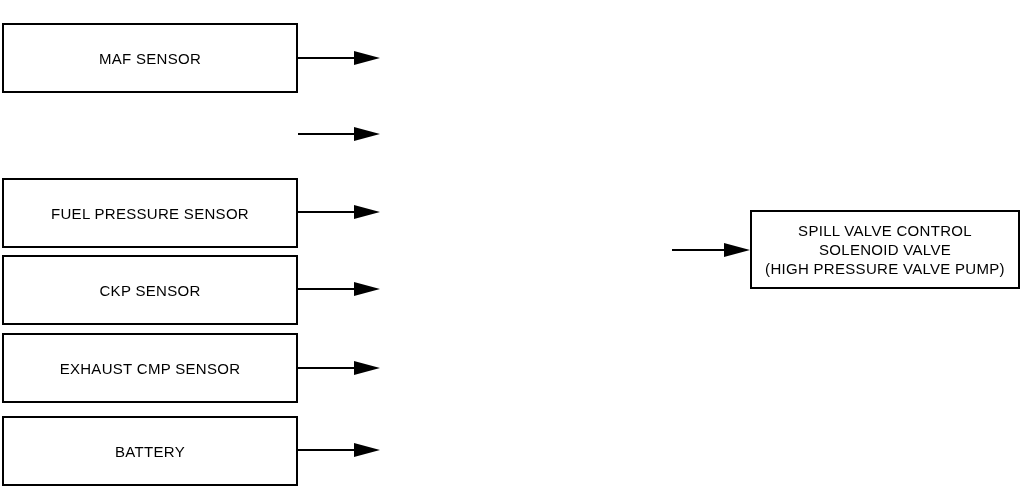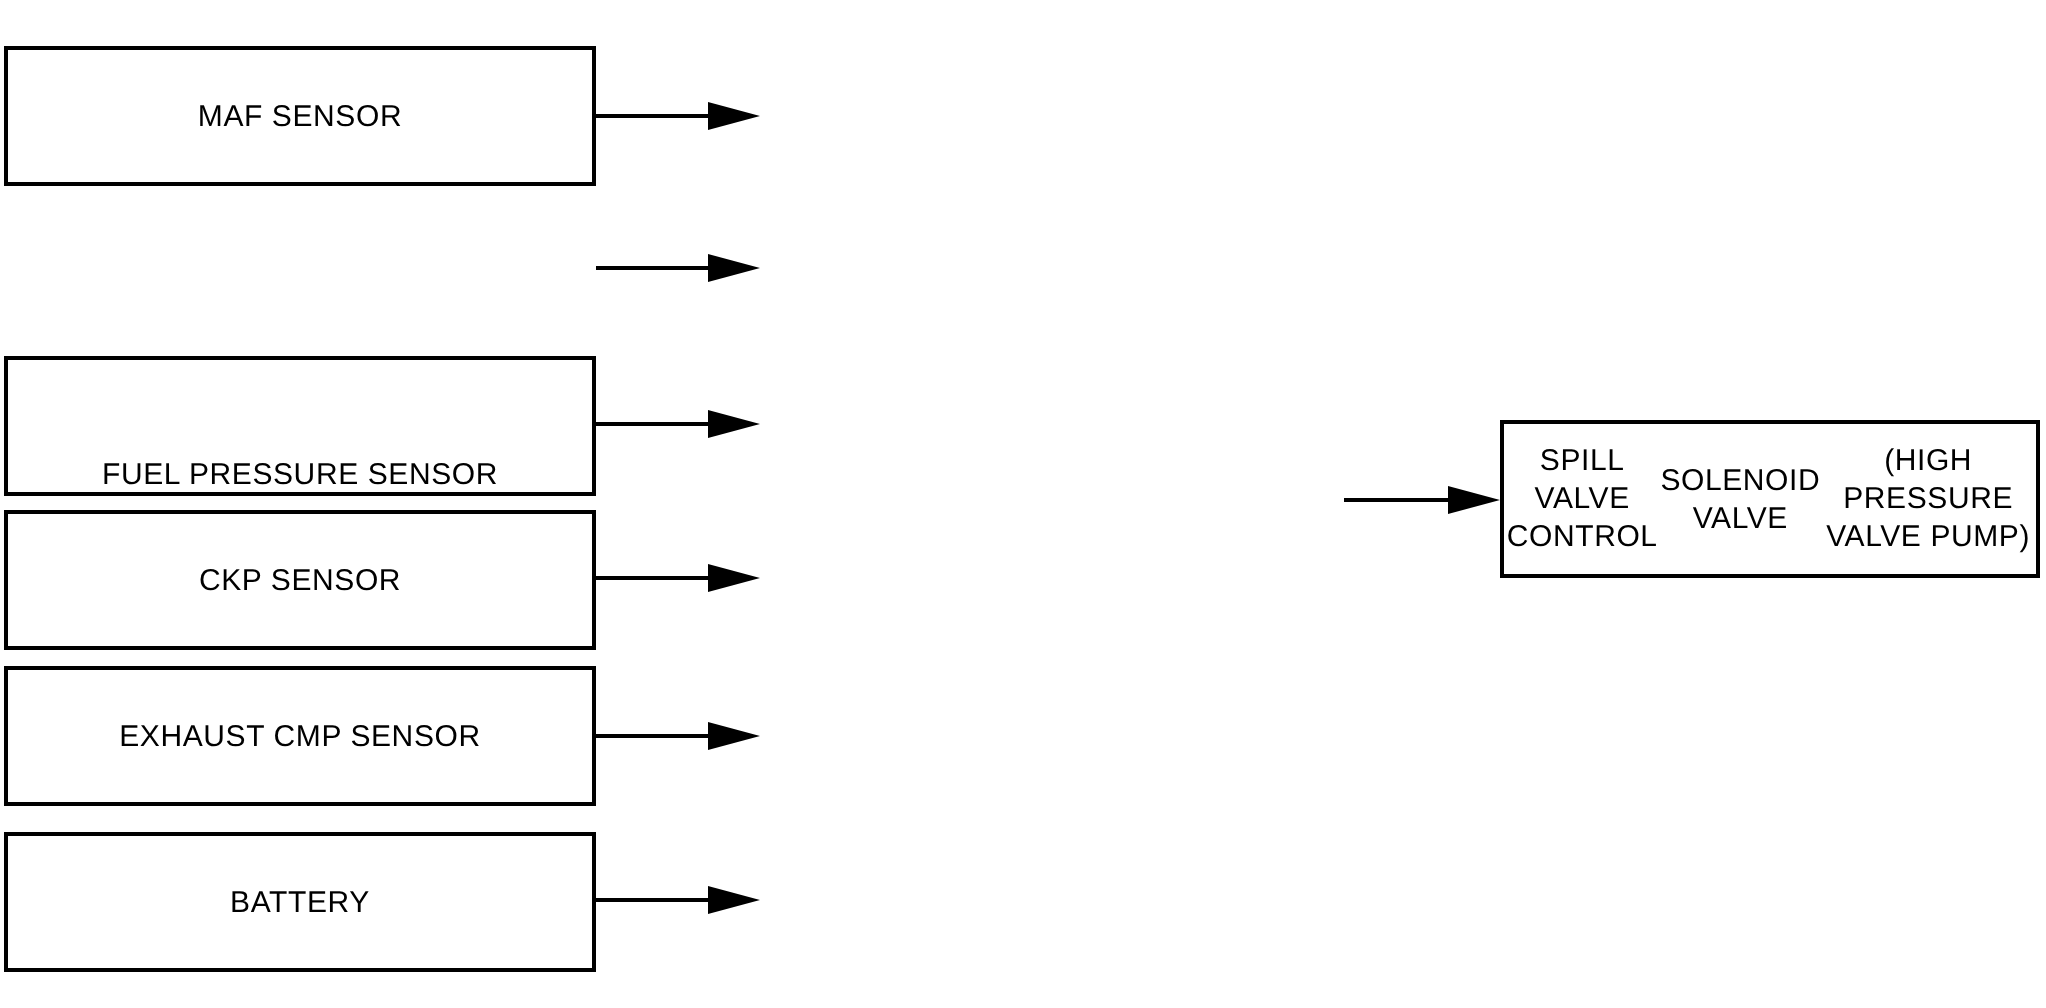--- a/index.html
+++ b/index.html
@@ -37,21 +37,21 @@
     left: 380px;
     top: 2px;
     width: 292px;
     height: 498px;
   }
   .output-box {
     left: 750px;
     top: 210px;
     width: 270px;
     height: 79px;
-    flex-direction: row;
+    flex-direction: column;
     line-height: 19px;
   }
   .arrow-line {
     position: absolute;
     height: 2px;
     background: #000000;
   }
   .arrow-head {
     position: absolute;
     width: 0;
@@ -68,21 +68,21 @@
   .out-arrow .arrow-head { left: 724px; }
 </style>
 </head>
 <body>
 
 <div id="diagram">
 
   <div class="box input-box" style="top:23px;">
     <span>MAF SENSOR</span>
   </div>
-  <div class="box input-box" style="top:178px;align-items:flex-end;">
+  <div class="box input-box" style="top:178px;">
     <span>FUEL PRESSURE SENSOR</span>
   </div>
   <div class="box input-box" style="top:255px;text-align:right;">
     <span>CKP SENSOR</span>
   </div>
   <div class="box input-box" style="top:333px;">
     <span>EXHAUST CMP SENSOR</span>
   </div>
   <div class="box input-box" style="top:416px;">
     <span>BATTERY</span>

